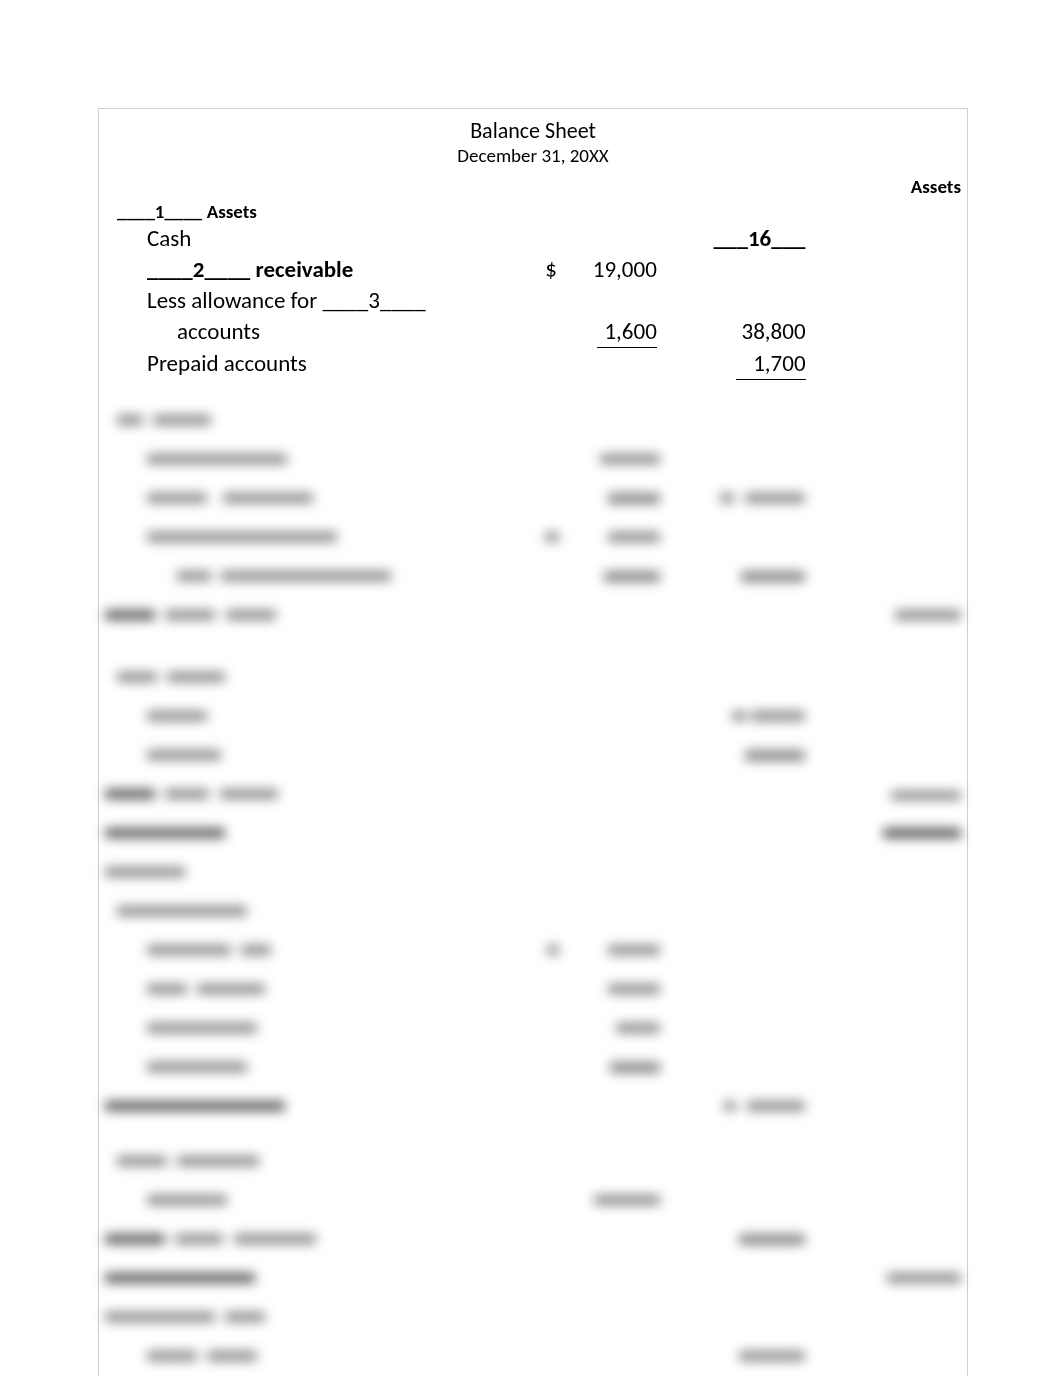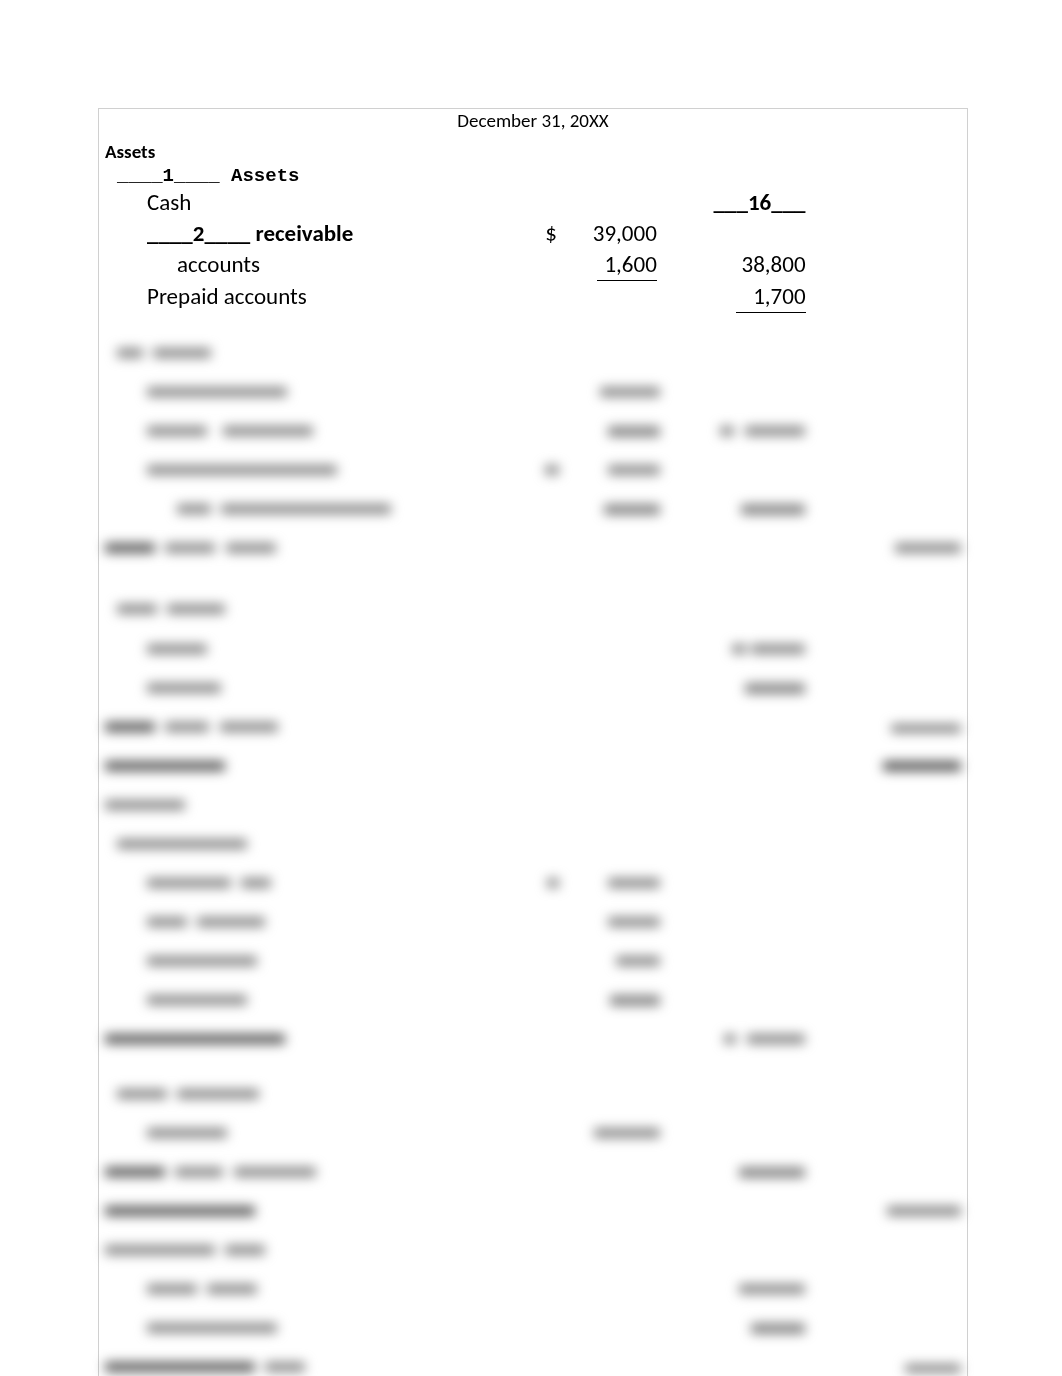--- a/index.html
+++ b/index.html
@@ -30,26 +30,26 @@
     }
     .subtitle {
       text-align: center;
       font-size: 19px;
       padding-bottom: 6px;
     }
     .section-header {
       font-weight: bold;
       font-size: 19px;
       padding: 2px 6px;
+      text-align: right;
     }
     .subheader {
       font-weight: bold;
       font-size: 19px;
       padding: 0 6px 0 18px;
-      font-family: Liberation Mono, monospace;
     }
     table {
       width: 100%;
       border-collapse: collapse;
       font-size: 23px;
     }
     td {
       padding: 0 6px;
       vertical-align: top;
       line-height: 1.35;
@@ -78,20 +78,21 @@
       border-radius: 2px;
     }
     .blur-line.dark { background: #5b5b5b; }
     .blur-row td { padding-top: 4px; padding-bottom: 4px; }
   </style>
 </head>
 <body>
 
 <div class="sheet">
 
+  <div class="title">Balance Sheet</div>
   <div class="subtitle">December 31, 20XX</div>
 
   <div class="section-header">Assets</div>
   <div class="subheader">
     <span class="blank-n">____1____ Assets</span>
   </div>
 
   <table>
 
     <tbody>
@@ -101,27 +102,36 @@
       <td class="col-amt"></td>
       <td class="col-gap"></td>
       <td class="col-amt2"><span class="blank-n">___16___</span></td>
       <td class="col-gap2"></td>
       <td class="col-amt3"></td>
     </tr>
 
     <tr>
       <td class="desc indent1"><span class="blank-n">____2____ receivable</span></td>
       <td class="col-cur">$</td>
-      <td class="col-amt">39,000</td>
+      <td class="col-amt">19,000</td>
       <td class="col-gap"></td>
       <td class="col-amt2"></td>
       <td class="col-gap2"></td>
       <td class="col-amt3"></td>
     </tr>
 
+    <tr>
+      <td class="desc indent1"><span>Less allowance for ____3____</span></td>
+      <td class="col-cur"></td>
+      <td class="col-amt"></td>
+      <td class="col-gap"></td>
+      <td class="col-amt2"></td>
+      <td class="col-gap2"></td>
+      <td class="col-amt3"></td>
+    </tr>
 
     <tr>
       <td class="desc indent2">accounts</td>
       <td class="col-cur"></td>
       <td class="col-amt"><span class="ul-single">1,600</span></td>
       <td class="col-gap"></td>
       <td class="col-amt2">38,800</td>
       <td class="col-gap2"></td>
       <td class="col-amt3"></td>
     </tr>

